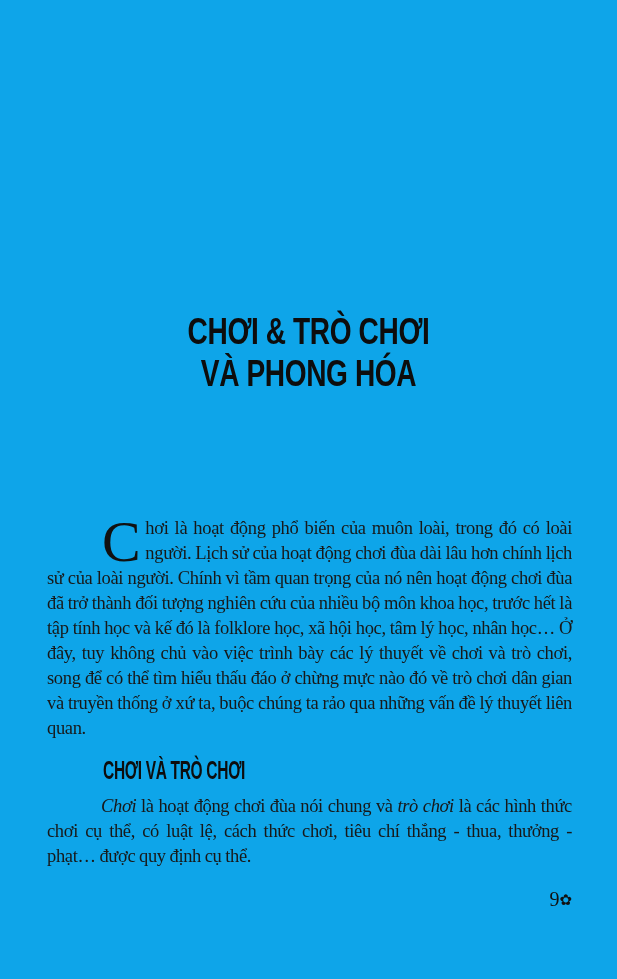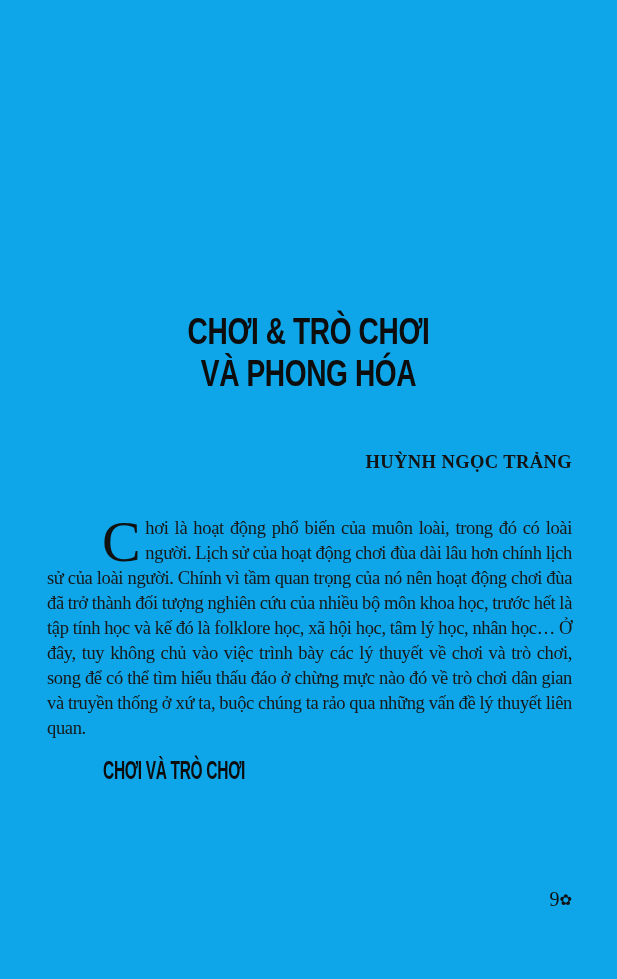--- a/index.html
+++ b/index.html
@@ -103,28 +103,28 @@
 </head>
 <body>
 
 <div class="page">
 
   <h1 class="chapter-title">
     <span style="display:block">CHƠI &amp; TRÒ CHƠI</span>
     <span style="display:block">VÀ PHONG HÓA</span>
   </h1>
 
-  <div class="author">HUỲNH NGỌC TRẢNG</div>
 
   <div class="content">
 
     <p class="para"><span class="dropcap">C</span><span>hơi là hoạt động phổ biến của muôn loài, trong đó có loài người. Lịch sử của hoạt động chơi đùa dài lâu hơn chính lịch sử của loài người. Chính vì tầm quan trọng của nó nên hoạt động chơi đùa đã trở thành đối tượng nghiên cứu của nhiều bộ môn khoa học, trước hết là tập tính học và kế đó là folklore học, xã hội học, tâm lý học, nhân học… Ở đây, tuy không chủ vào việc trình bày các lý thuyết về chơi và trò chơi, song để có thể tìm hiểu thấu đáo ở chừng mực nào đó về trò chơi dân gian và truyền thống ở xứ ta, buộc chúng ta rảo qua những vấn đề lý thuyết liên quan.</span></p>
 
     <h2 class="section-heading">CHƠI VÀ TRÒ CHƠI</h2>
 
+    <p class="para para-indent"><i>Chơi</i><span> là hoạt động chơi đùa nói chung và </span><i>trò chơi</i><span> là các hình thức chơi cụ thể, có luật lệ, cách thức chơi, tiêu chí thắng - thua, thưởng - phạt… được quy định cụ thể.</span></p>
 
   </div>
 
   <div class="footer">
     <span class="page-number">9</span><span class="florette">✿</span>
   </div>
 
 </div>
 
 </body></html>

